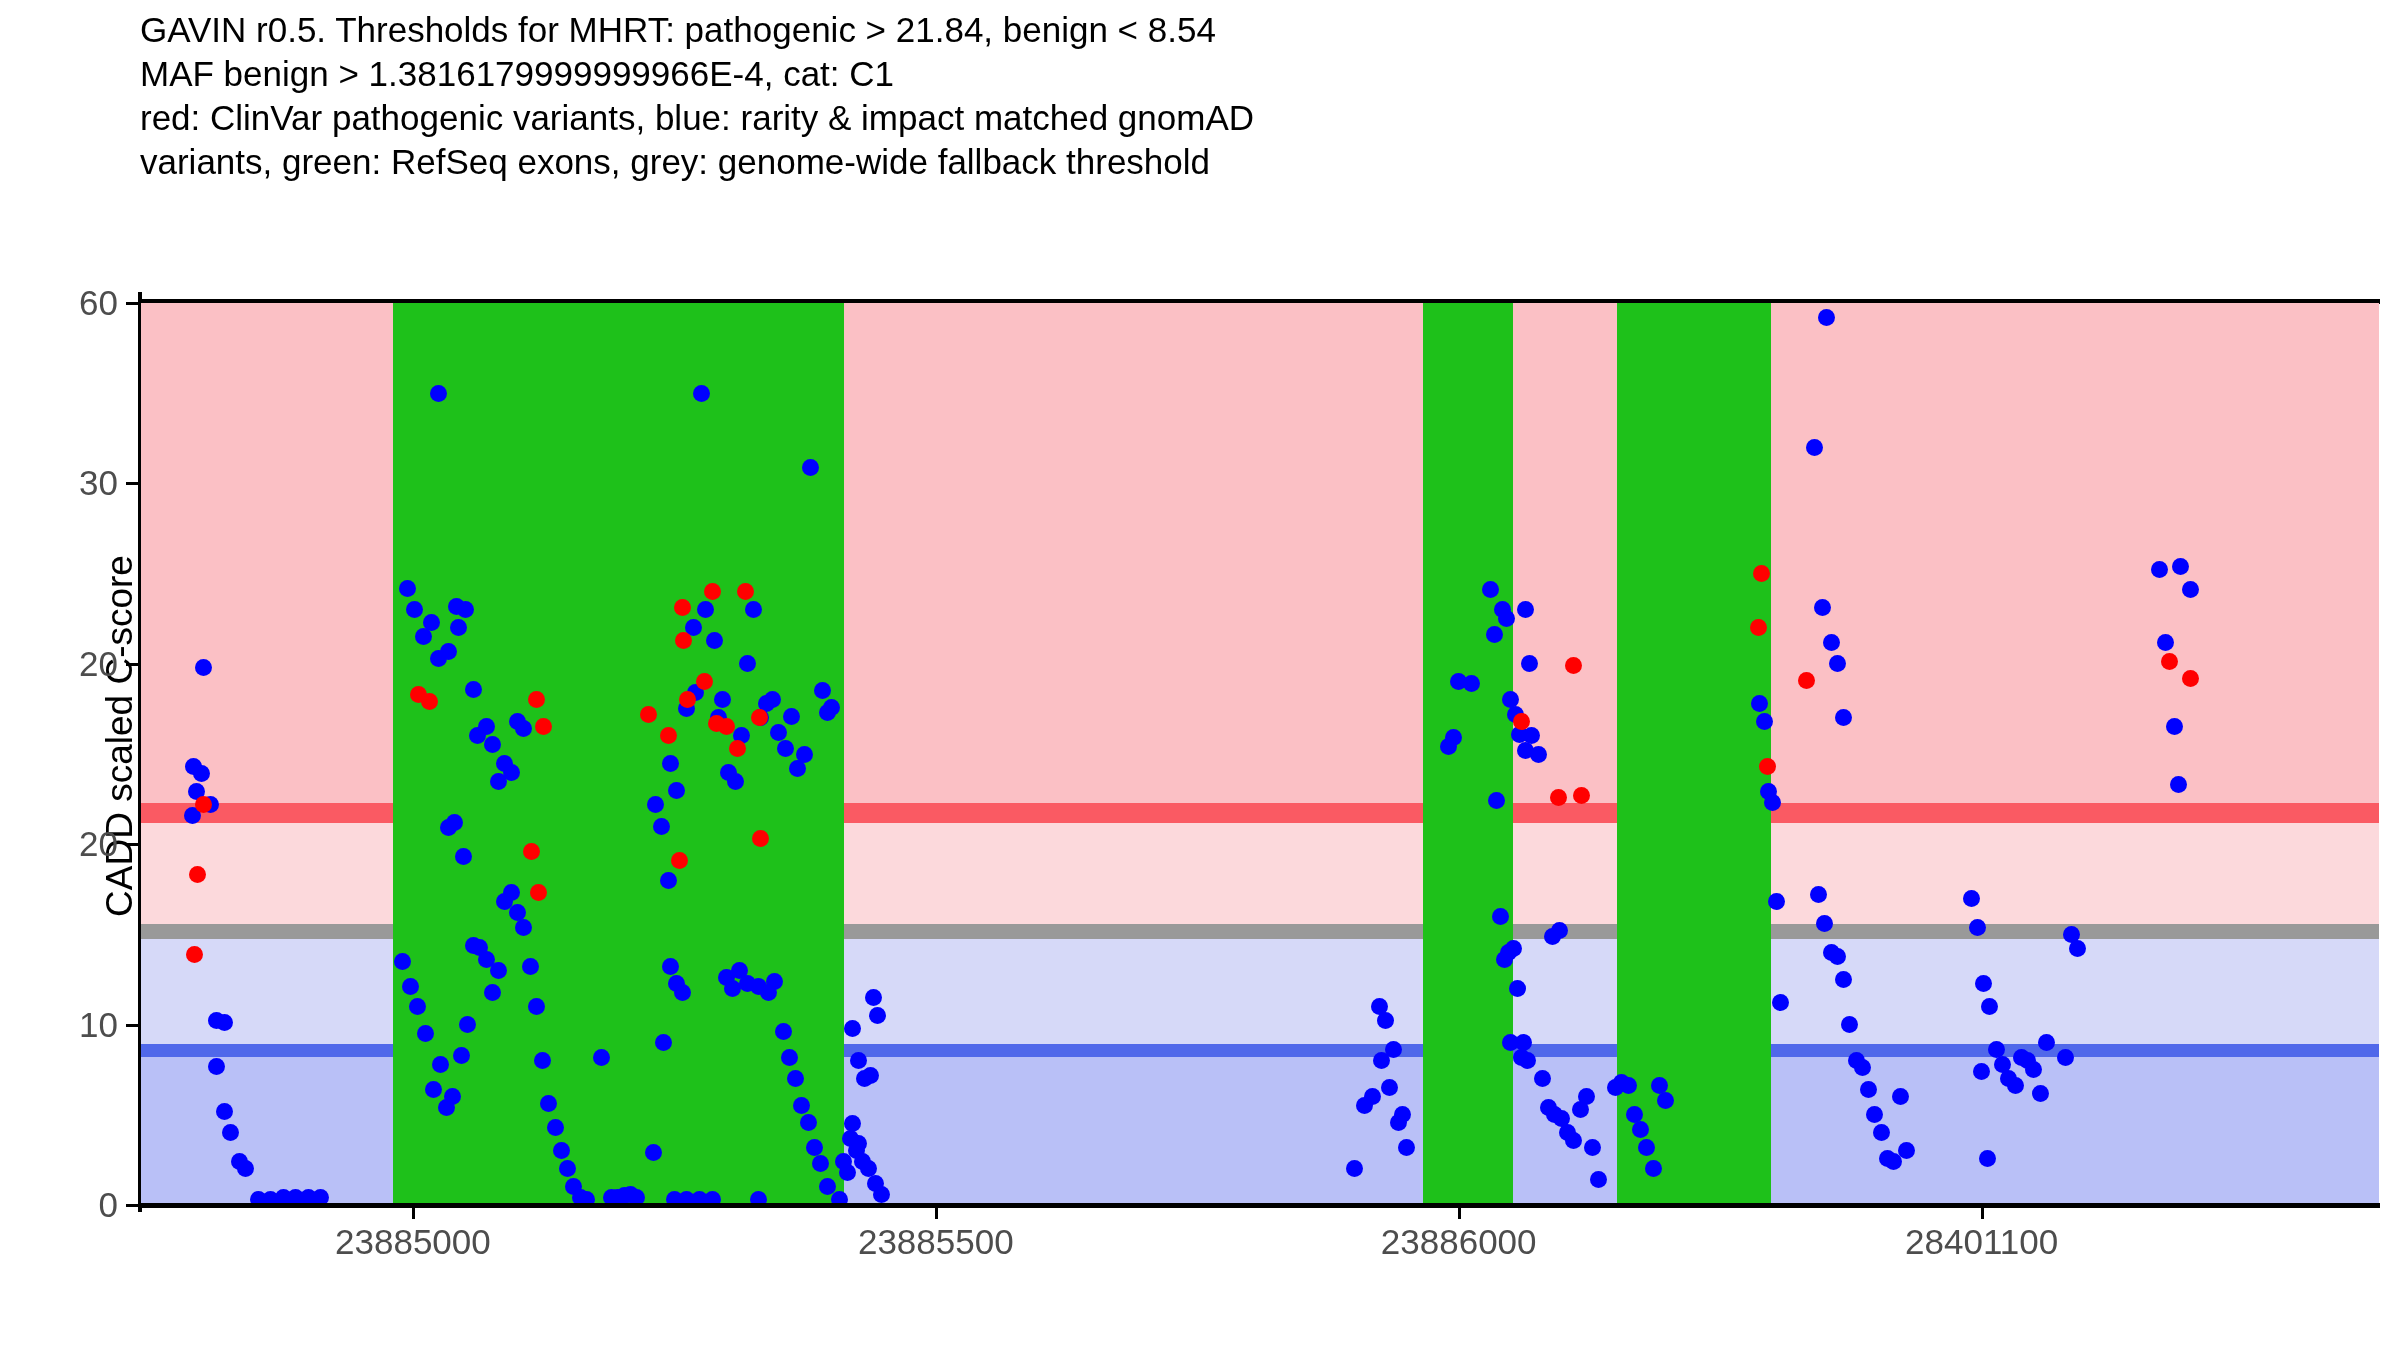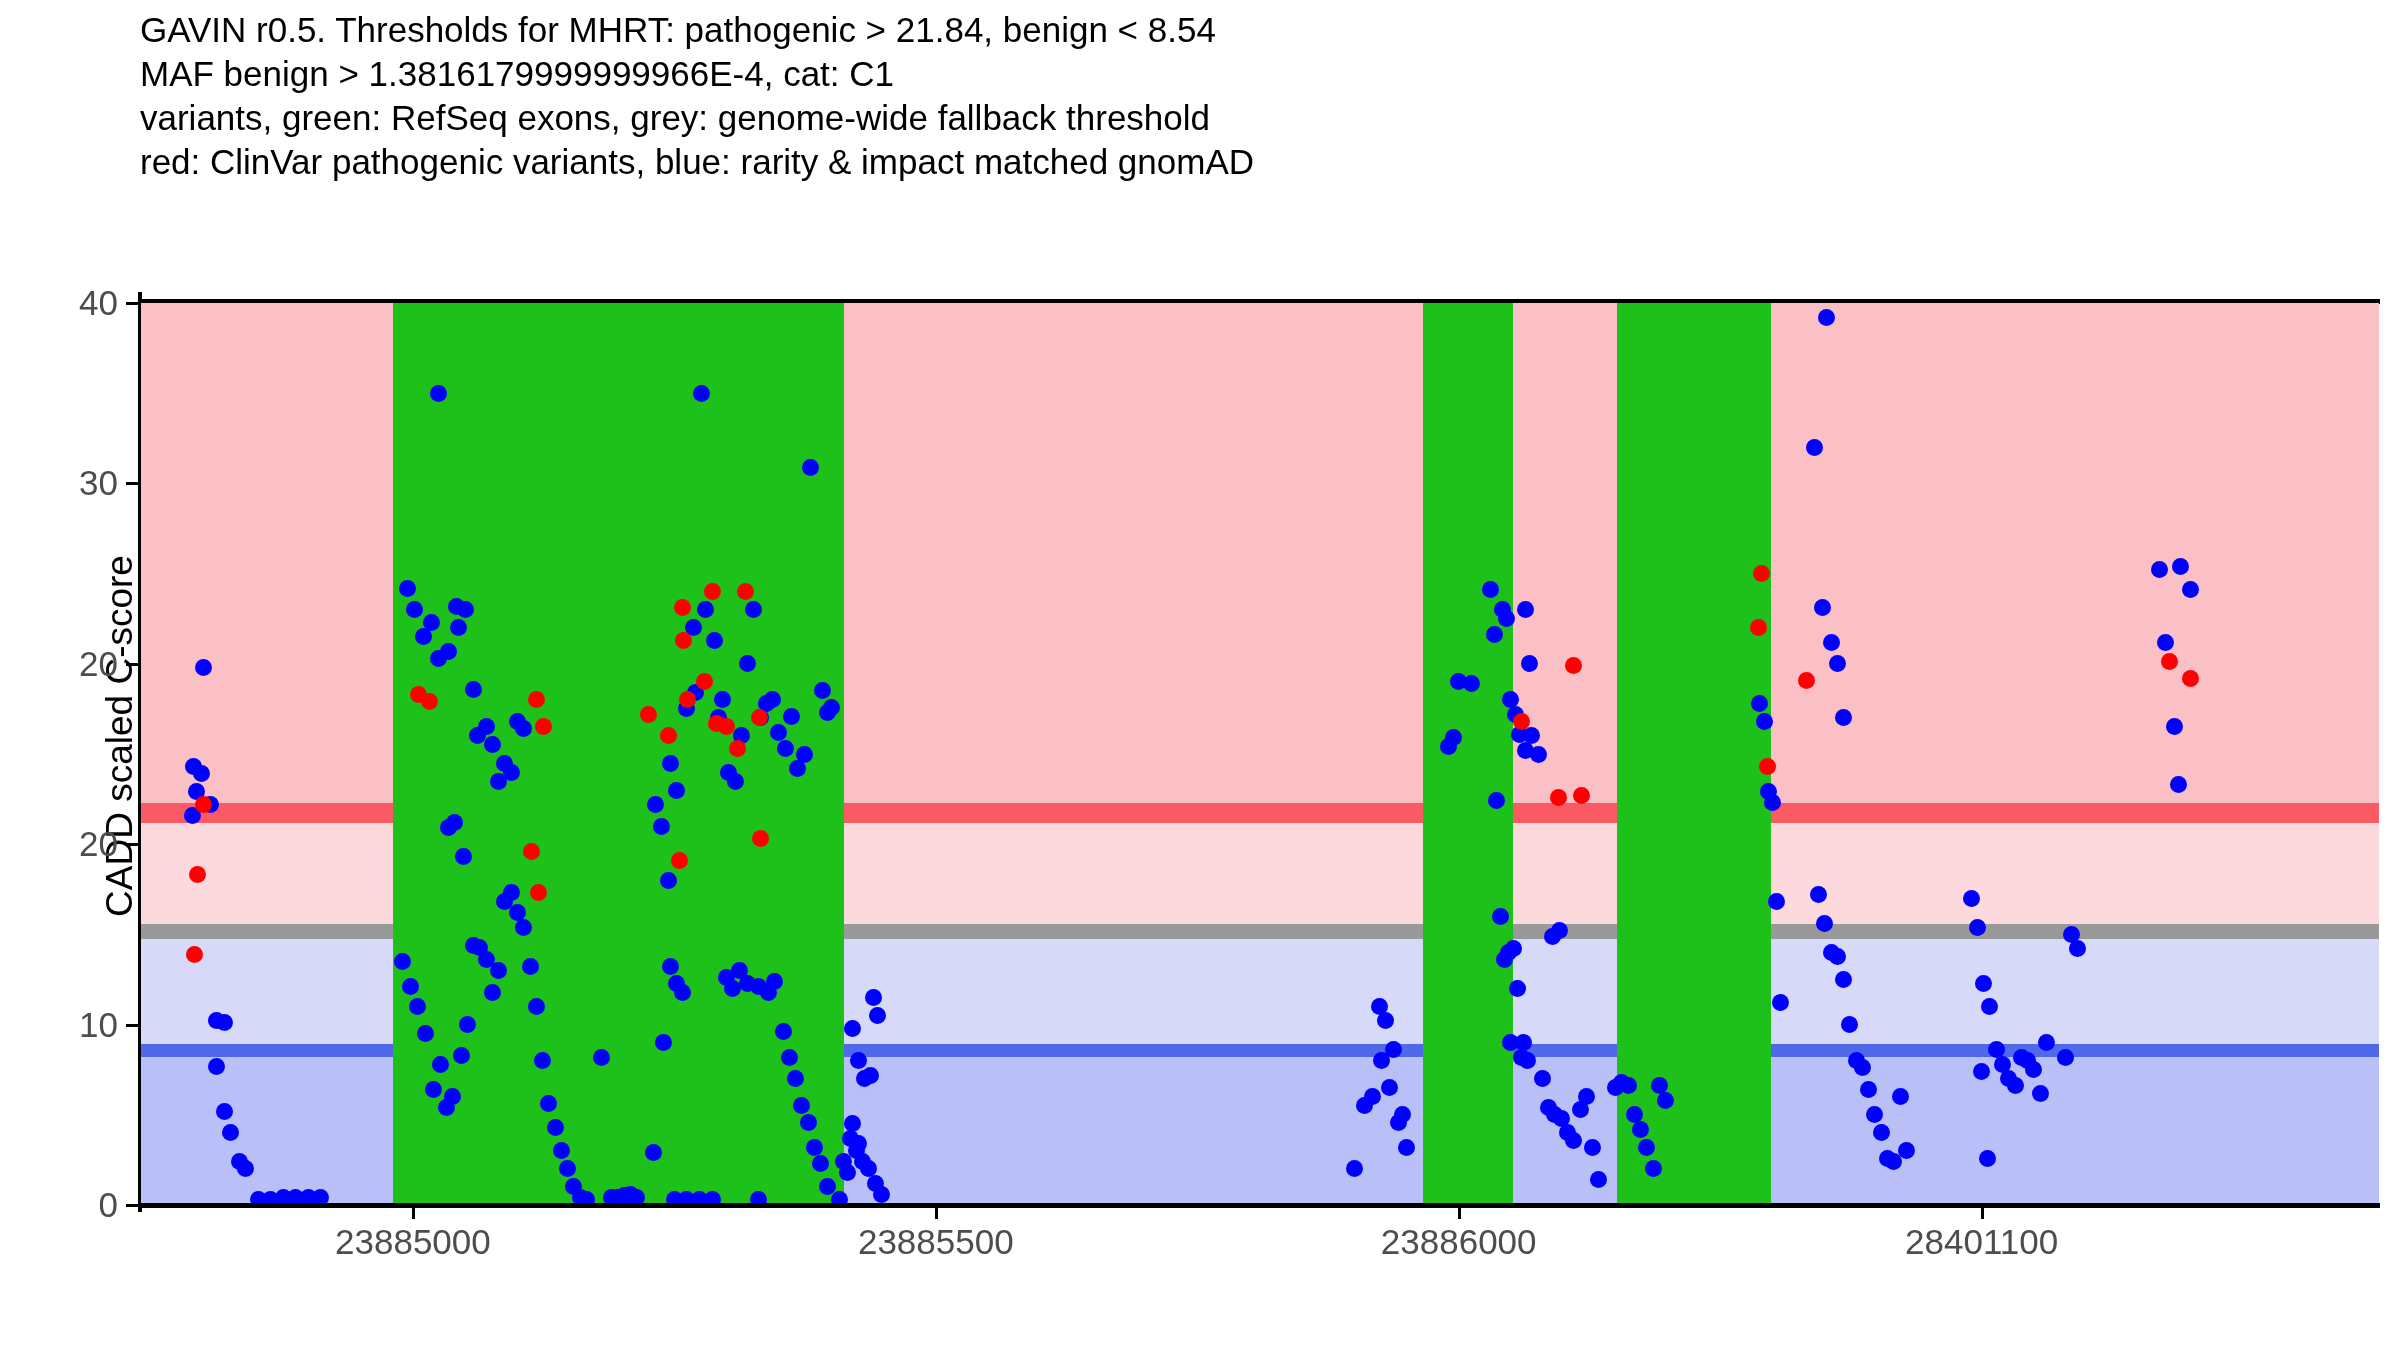--- a/index.html
+++ b/index.html
@@ -156,41 +156,41 @@
   .pt.red  { background: #ff0000; z-index: 5; }
 </style>
 </head>
 <body>
 
 <div id="figure">
 
   <div id="title-block">
     <div class="title-line">GAVIN r0.5. Thresholds for MHRT: pathogenic &gt; 21.84, benign &lt; 8.54</div>
     <div class="title-line">MAF benign &gt; 1.3816179999999966E-4, cat: C1</div>
+    <div class="title-line">red: ClinVar pathogenic variants, blue: rarity &amp; impact matched gnomAD</div>
     <div class="title-line">variants, green: RefSeq exons, grey: genome-wide fallback threshold</div>
-    <div class="title-line">red: ClinVar pathogenic variants, blue: rarity &amp; impact matched gnomAD</div>
   </div>
 
   <div id="y-axis-title">CADD scaled C-score</div>
 
 
   <div id="axis-line-y"></div>
 
   <div id="ytick-layer">
       <div class="ytick-row" style="top: 1205px;">0</div>
       <div class="ytick-mark" style="top: 1204px;"></div>
       <div class="ytick-row" style="top: 1024.6px;">10</div>
       <div class="ytick-mark" style="top: 1023.6px;"></div>
       <div class="ytick-row" style="top: 844.2px;">20</div>
       <div class="ytick-mark" style="top: 843.2px;"></div>
       <div class="ytick-row" style="top: 663.8px;">20</div>
       <div class="ytick-mark" style="top: 662.8px;"></div>
       <div class="ytick-row" style="top: 483.4px;">30</div>
       <div class="ytick-mark" style="top: 482.4px;"></div>
-      <div class="ytick-row" style="top: 303px;">40</div>
+      <div class="ytick-row" style="top: 303px;">60</div>
       <div class="ytick-mark" style="top: 302px;"></div>
     </div>
   <div id="xtick-layer">
       <div class="xtick-col" style="left: 412.907px;">23885000</div>
       <div class="xtick-mark" style="left: 412.907px;"></div>
       <div class="xtick-col" style="left: 935.804px;">23885500</div>
       <div class="xtick-mark" style="left: 935.804px;"></div>
       <div class="xtick-col" style="left: 1458.7px;">23886000</div>
       <div class="xtick-mark" style="left: 1458.7px;"></div>
       <div class="xtick-col" style="left: 1981.6px;">28401100</div>

